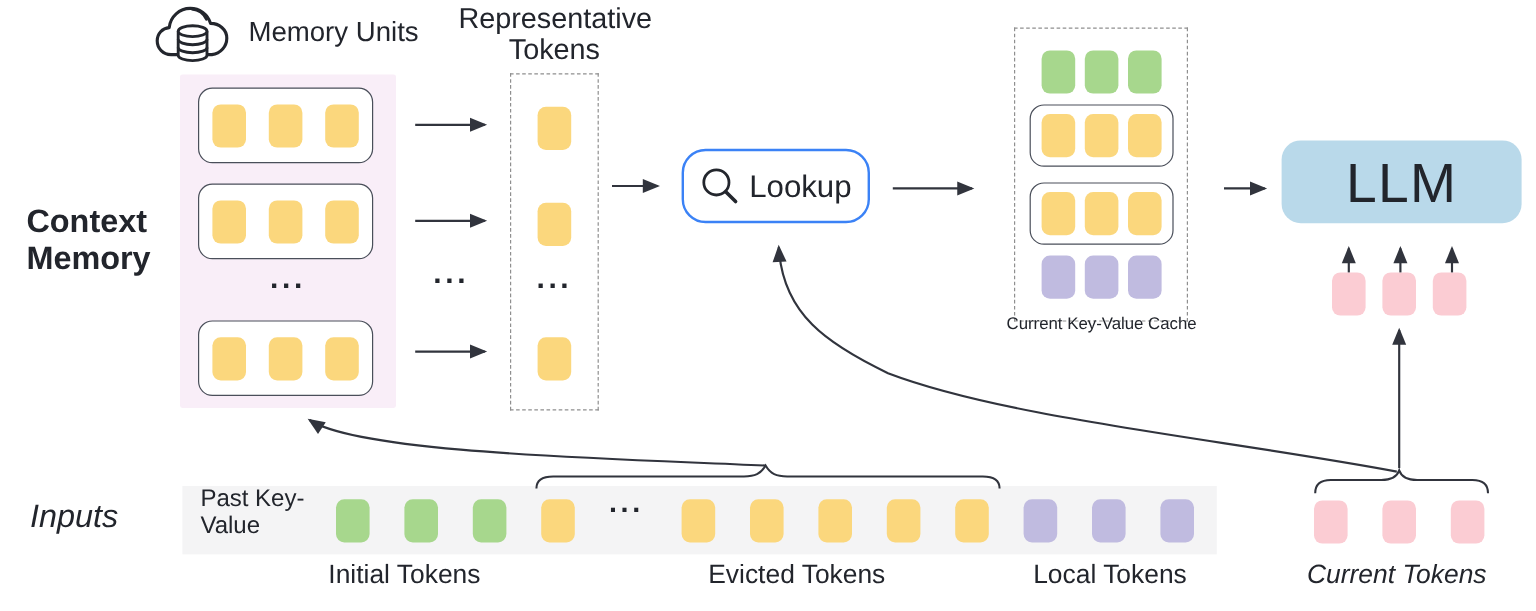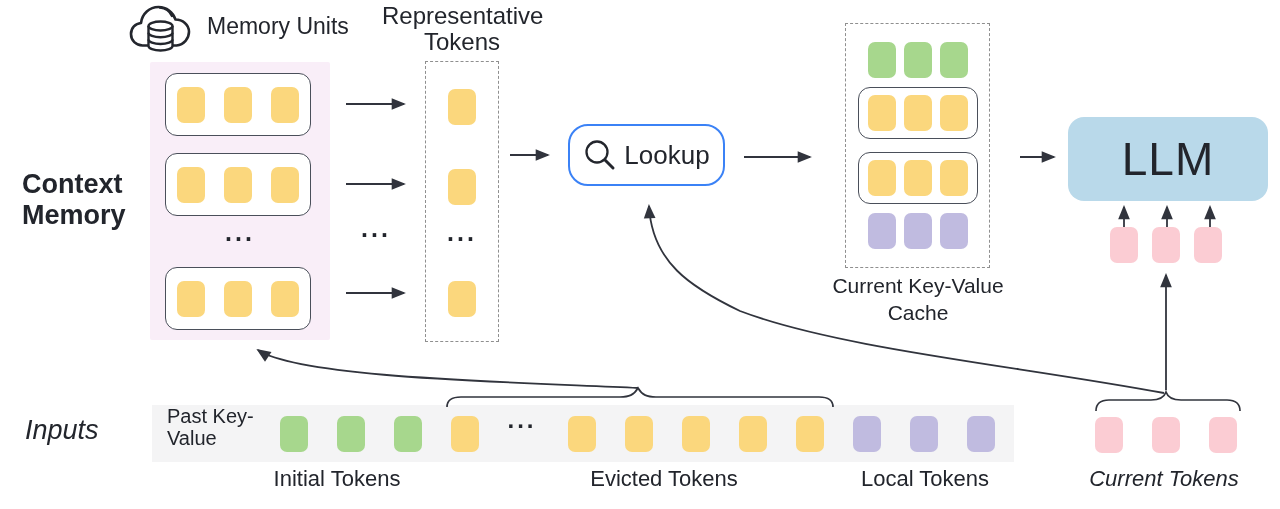--- a/index.html
+++ b/index.html
@@ -36,24 +36,24 @@
   
   .lookup{left:568px;top:124px;width:157px;height:62px;background:#fff;
           border:2px solid #3b82f6;border-radius:20px;display:flex;align-items:center;
           justify-content:center;gap:7px;font-size:26px;box-sizing:border-box;cursor:pointer;}
 
   
   .cache-box{left:845px;top:23px;width:145px;height:245px;border:1.6px dashed var(--dash,#8f8f8f);box-sizing:border-box;}
   .cache-row{position:absolute;left:0;width:100%;display:flex;justify-content:center;gap:8px;}
   .cache-row.boxed{left:50%;width:auto;transform:translateX(-50%);padding:7px 9px;
                    border:1.3px solid var(--box-border,#4a4f5a);border-radius:12px;background:#fff;}
-  .cache-title{left:820px;top:272px;width:196px;text-align:center;font-size:21px;line-height:27px;}
-
-  
-  .llm{left:1068px;top:117px;width:200px;height:84px;background:var(--llm-blue,#b9d9ea);
+  .cache-title{left:820px;top:256px;width:196px;text-align:center;font-size:14px;line-height:27px;}
+
+  
+  .llm{left:1068px;top:117px;width:200px;height:69px;background:var(--llm-blue,#b9d9ea);
        border-radius:16px;display:flex;align-items:center;justify-content:center;
        font-size:46px;font-weight:500;letter-spacing:1px;}
   .llm-in{left:1110px;top:227px;display:flex;gap:14px;}
 
   
   .strip{left:152px;top:405px;width:862px;height:57px;background:var(--strip-bg,#f4f4f5);}
   .pkv{position:absolute;left:15px;top:0;font-size:20px;line-height:22px;width:110px;}
   .tg{display:flex;gap:29px;top:416px;}
   .g-init{left:280px;}  .g-eh{left:451px;}  .g-et{left:568px;}  .g-local{left:853px;}
   .strip-dots{left:492px;top:408px;width:60px;font-size:24px;}

